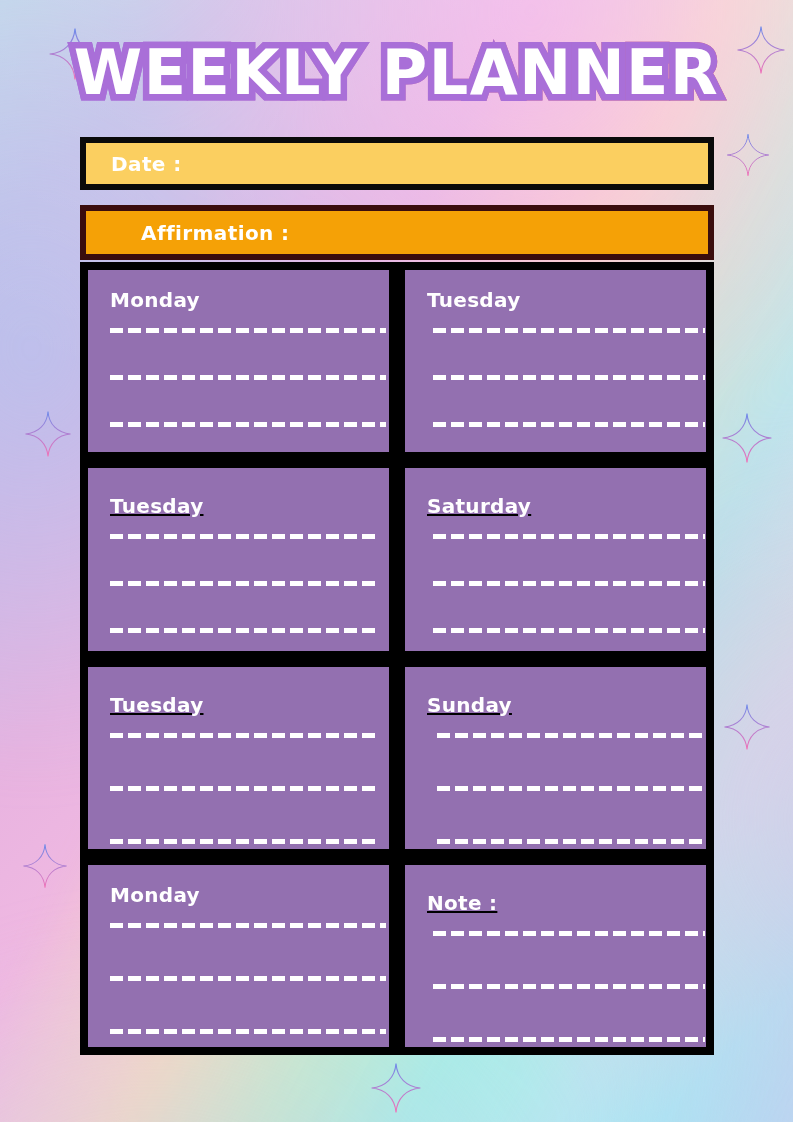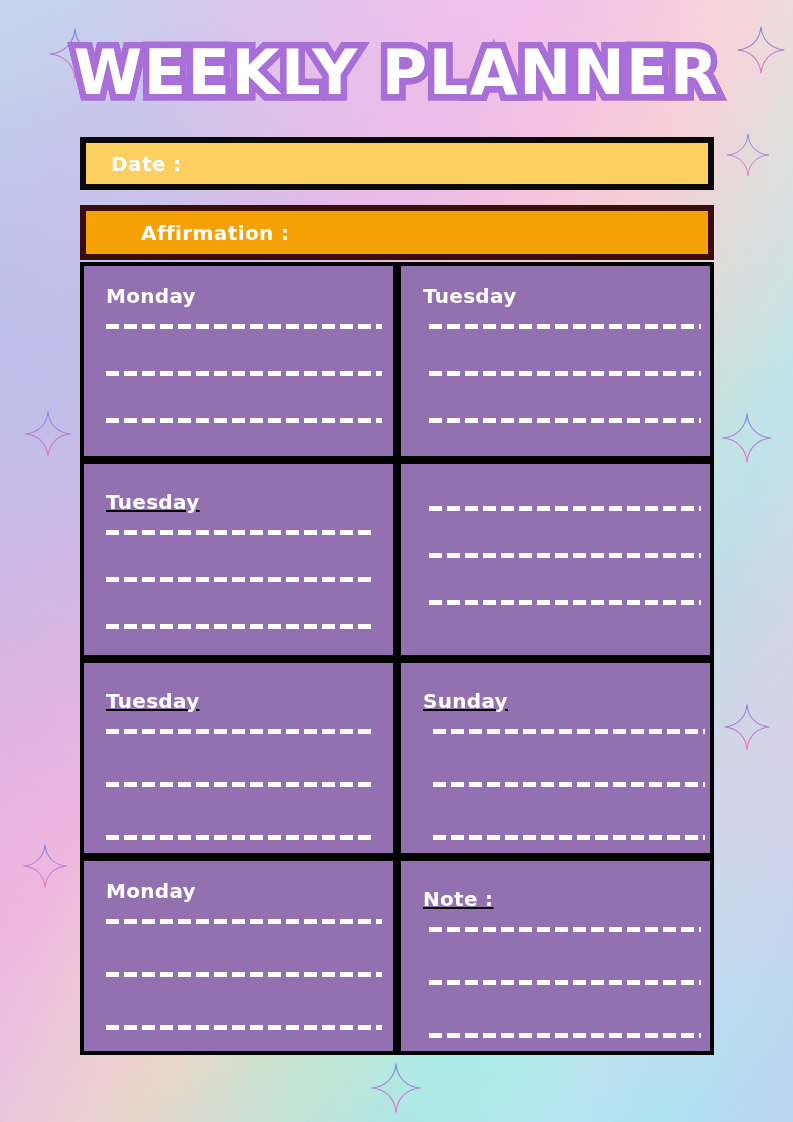--- a/index.html
+++ b/index.html
@@ -156,21 +156,21 @@
     width: 634px;
     height: 793px;
     display: grid;
     grid-template-columns: 1fr 1fr;
     grid-template-rows: 1fr 1fr 1fr 1fr;
     gap: 0;
   }
 
   .cell {
     background: #9370b0;
-    border: 4px solid #000000;
+    border: 8px solid #000000;
     padding: 18px 20px 14px 22px;
     position: relative;
     overflow: hidden;
   }
   .cell.offset-low { padding-top: 26px; text-decoration: underline; }
   .cell-label {
     color: #ffffff;
     font-size: 20px;
     font-weight: 700;
     letter-spacing: 0.3px;
@@ -338,20 +338,21 @@
     <div class="cell offset-low">
       <span class="cell-label">Tuesday</span>
       <div class="lines">
         <div class="rule w-short"></div>
         <div class="rule w-short"></div>
         <div class="rule w-short"></div>
       </div>
     </div>
 
     <div class="cell offset-low">
+      <span class="cell-label">Saturday</span>
       <div class="lines shift">
         <div class="rule w-med"></div>
         <div class="rule w-med"></div>
         <div class="rule w-med"></div>
       </div>
     </div>
 
     <div class="cell offset-low">
       <span class="cell-label">Tuesday</span>
       <div class="lines loose">

